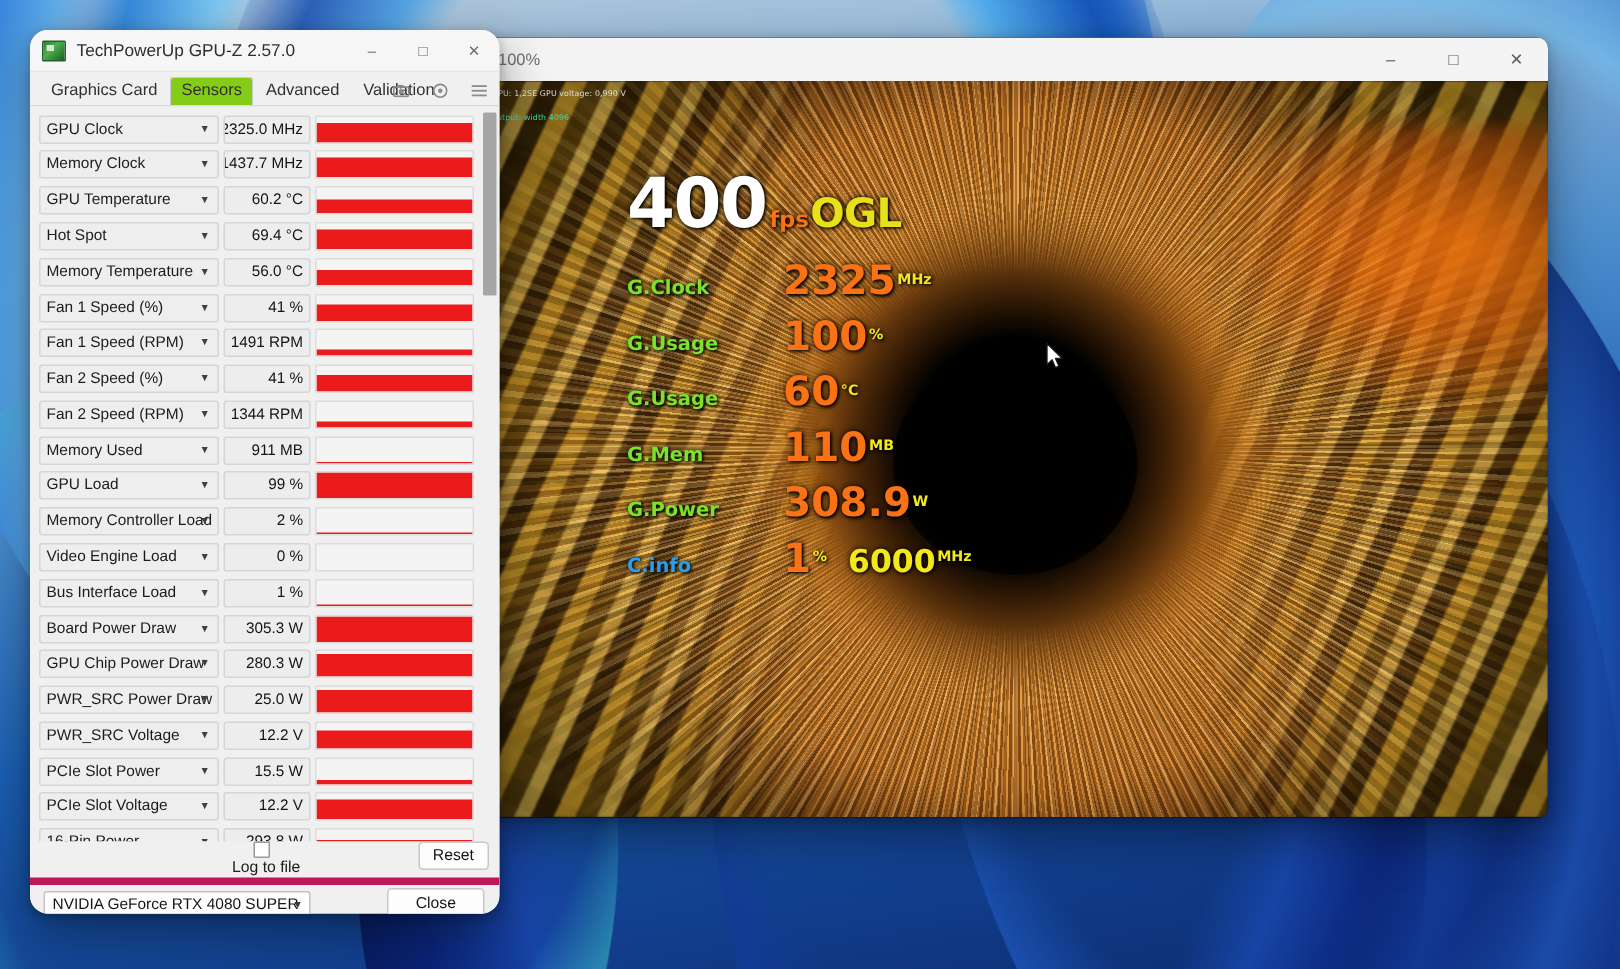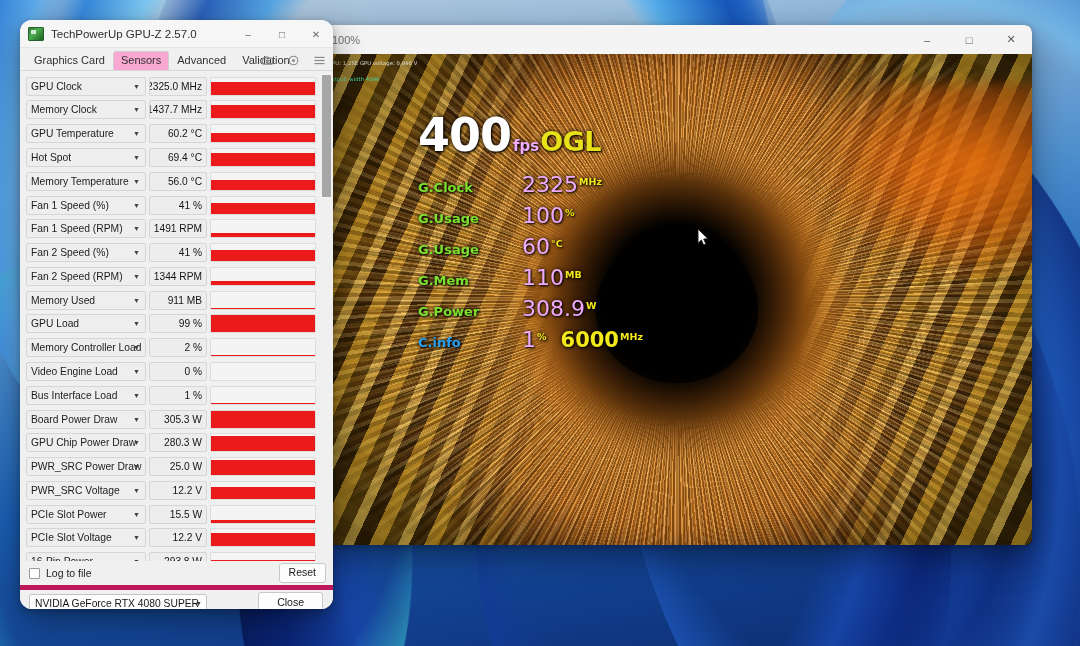--- a/index.html
+++ b/index.html
@@ -101,21 +101,21 @@
     color: #303030;
     padding: 3px 7px 4px 7px;
     line-height: 1;
     border: 1px solid transparent;
     border-bottom: none;
     position: relative;
     top: 1px;
     white-space: nowrap;
   }
   .tab.active {
-    background: #f9a8d4;
+    background: #84cc16;
     border-color: #cfcfcf;
     border-radius: 3px 3px 0 0;
   }
   .toolicons {
     position: absolute;
     right: 7px; bottom: 3px;
     display: flex; gap: 13px; align-items: center;
   }
   .toolicon {
     width: 13px; height: 13px;
@@ -211,20 +211,21 @@
   }
 
   
   .logrow {
     height: 24px;
     display: flex;
     align-items: center;
     padding: 0 7px 0 9px;
     background: #f0f0f0;
     position: relative;
+    flex-direction: column;
   }
   .chk {
     width: 11px; height: 11px;
     border: 1px solid #9a9a9a;
     background: #fff;
     border-radius: 1px;
     margin-right: 6px;
     flex: none;
   }
   .logrow .lbl { font-size: 10.5px; color: #1c1c1c; }
@@ -384,21 +385,21 @@
   .fps-num {
     font-size: 46px;
     font-weight: bold;
     color: #ffffff;
     line-height: 1;
     letter-spacing: -1px;
   }
   .fps-unit {
     font-size: 15px;
     font-weight: bold;
-    color: #f0abfc;
+    color: #f97316;
     margin-left: 2px;
   }
   .api-label {
     font-size: 27px;
     font-weight: bold;
     color: #e8e018;
     margin-left: 1px;
     letter-spacing: -0.5px;
   }
   .osd-row {
@@ -409,23 +410,23 @@
   }
   .osd-key {
     font-size: 13px;
     font-weight: bold;
     color: #7ee02e;
     width: 104px;
     flex: none;
   }
   .osd-key.cinfo { color: #2a9ef0; }
   .osd-val {
-    font-size: 22px;
-    font-weight: normal;
-    color: #f0abfc;
+    font-size: 27px;
+    font-weight: bold;
+    color: #f97316;
   }
   .osd-unit {
     font-size: 9.5px;
     font-weight: bold;
     color: #f2e81a;
     margin-left: 1px;
     position: relative;
     top: -7px;
   }
   .osd-val2 { font-size: 21px; font-weight: bold; color: #f2e81a; margin-left: 14px; }

